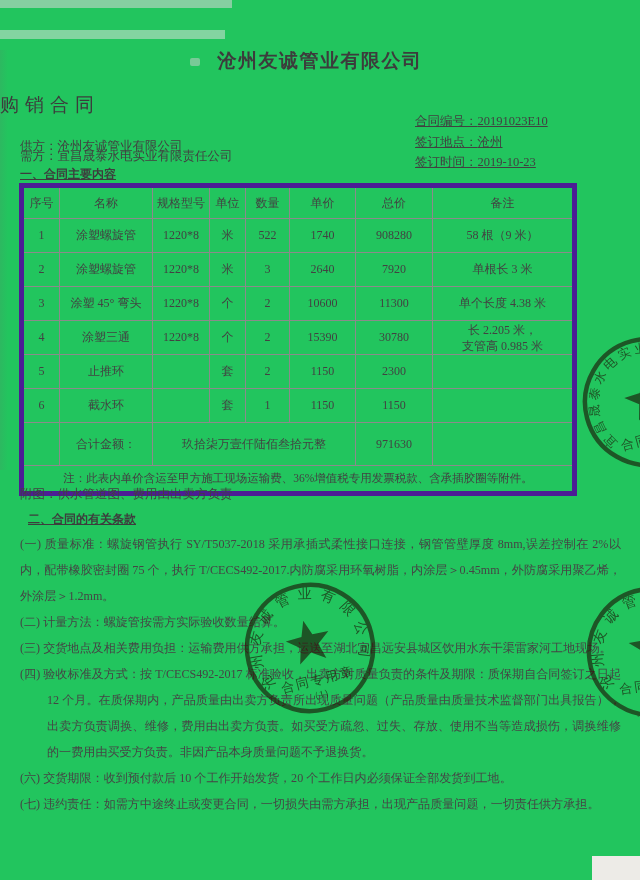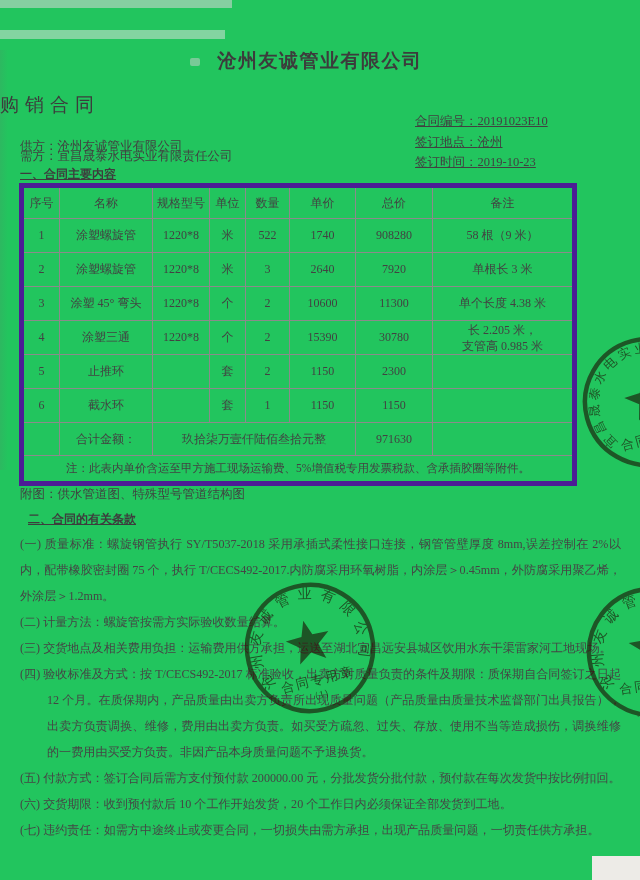--- a/index.html
+++ b/index.html
@@ -23,21 +23,21 @@
   .sec-heading{position:absolute;left:20px;font-size:12px;font-weight:600;color:#3d3d3d;text-decoration:underline;}
   .sec1{top:166px;}
   .attach-line{left:20px;top:486px;}
   .sec2{top:511px;margin-left:8px;}
 
   table.items{position:absolute;left:19px;top:183px;width:553px;border-collapse:collapse;table-layout:fixed;font-size:12px;color:#424242;}
   table.items td,table.items th{border:1px solid #8b8b8b;text-align:center;vertical-align:middle;padding:0 2px;font-weight:normal;overflow:hidden;}
   table.items{border:5px solid #4c1d95;}
   tr.hdr{height:33px;}
   tr.row{height:34px;}
-  tr.total{height:33px;}
+  tr.total{height:43px;}
   tr.noterow{height:28px;}
   td.prewrap{white-space:pre-line;line-height:16px;}
   td.note-cell{text-align:left;font-size:11.5px;padding:0 6px;}
 
   .clauses{position:absolute;left:20px;top:531px;width:601px;font-size:12.1px;line-height:26px;text-align:justify;color:#454545;}
   .clauses p{margin:0;}
   .clauses p.hang{padding-left:27px;text-indent:-27px;}
 
   .stamp{position:absolute;width:160px;height:160px;opacity:.82;mix-blend-mode:multiply;pointer-events:none;}
   .stamp svg text{font-family:"Liberation Serif","DejaVu Serif",serif;}
@@ -154,34 +154,33 @@
       <td></td>
     </tr>
     <tr class="total">
       <td></td>
       <td>合计金额：</td>
       <td colspan="4">玖拾柒万壹仟陆佰叁拾元整</td>
       <td>971630</td>
       <td></td>
     </tr>
     <tr class="noterow">
-      <td colspan="8" class="note-cell">注：此表内单价含运至甲方施工现场运输费、5%增值税专用发票税款、含承插胶圈等附件。</td>
+      <td colspan="8" class="note-cell">注：此表内单价含运至甲方施工现场运输费、36%增值税专用发票税款、含承插胶圈等附件。</td>
     </tr>
   </tbody>
     </table>
 
-  <div class="line attach-line">附图：供水管道图、特殊型号管道结构图</div>
+  <div class="line attach-line">附图：供水管道图、费用由出卖方负责</div>
   <div class="sec-heading sec2 line">二、合同的有关条款</div>
 
   <div class="clauses">
     <p>(一) 质量标准：螺旋钢管执行 SY/T5037-2018 采用承插式柔性接口连接，钢管管壁厚度 8mm,误差控制在 2%以内，配带橡胶密封圈 75 个，执行 T/CECS492-2017.内防腐采用环氧树脂，内涂层＞0.45mm，外防腐采用聚乙烯，外涂层＞1.2mm。</p>
     <p>(二) 计量方法：螺旋管按需方实际验收数量结算。</p>
     <p>(三) 交货地点及相关费用负担：运输费用供方承担，运送至湖北宜昌远安县城区饮用水东干渠雷家河工地现场。</p>
     <p class="hang">(四) 验收标准及方式：按 T/CECS492-2017 标准验收，出卖方对质量负责的条件及期限：质保期自合同签订之日起 12 个月。在质保期内，产品质量由出卖方负责所出现质量问题（产品质量由质量技术监督部门出具报告），出卖方负责调换、维修，费用由出卖方负责。如买受方疏忽、过失、存放、使用不当等造成损伤，调换维修的一费用由买受方负责。非因产品本身质量问题不予退换货。</p>
-    <p>(五) 付款方式：签订合同后需方支付预付款 200000.00 元，分批发货分批付款，预付款在每次发货中按比例扣回。</p>
     <p>(六) 交货期限：收到预付款后 10 个工作开始发货，20 个工作日内必须保证全部发货到工地。</p>
     <p>(七) 违约责任：如需方中途终止或变更合同，一切损失由需方承担，出现产品质量问题，一切责任供方承担。</p>
   </div>
 
   <div class="stamp stamp-buyer">
     <svg viewBox="-80 -80 160 160" width="160" height="160">
       <circle cx="0" cy="0" r="63" fill="none" stroke="#d24f45" stroke-width="4.5"></circle>
       <path id="arcA" d="M -38.5 32 A 50 50 0 1 1 38.5 32" fill="none"></path>
       <text font-size="12.5" letter-spacing="3.5" fill="#d24f45">
         <textPath href="#arcA" startOffset="50%" text-anchor="middle">宜昌晟泰水电实业有限责任公司</textPath>

